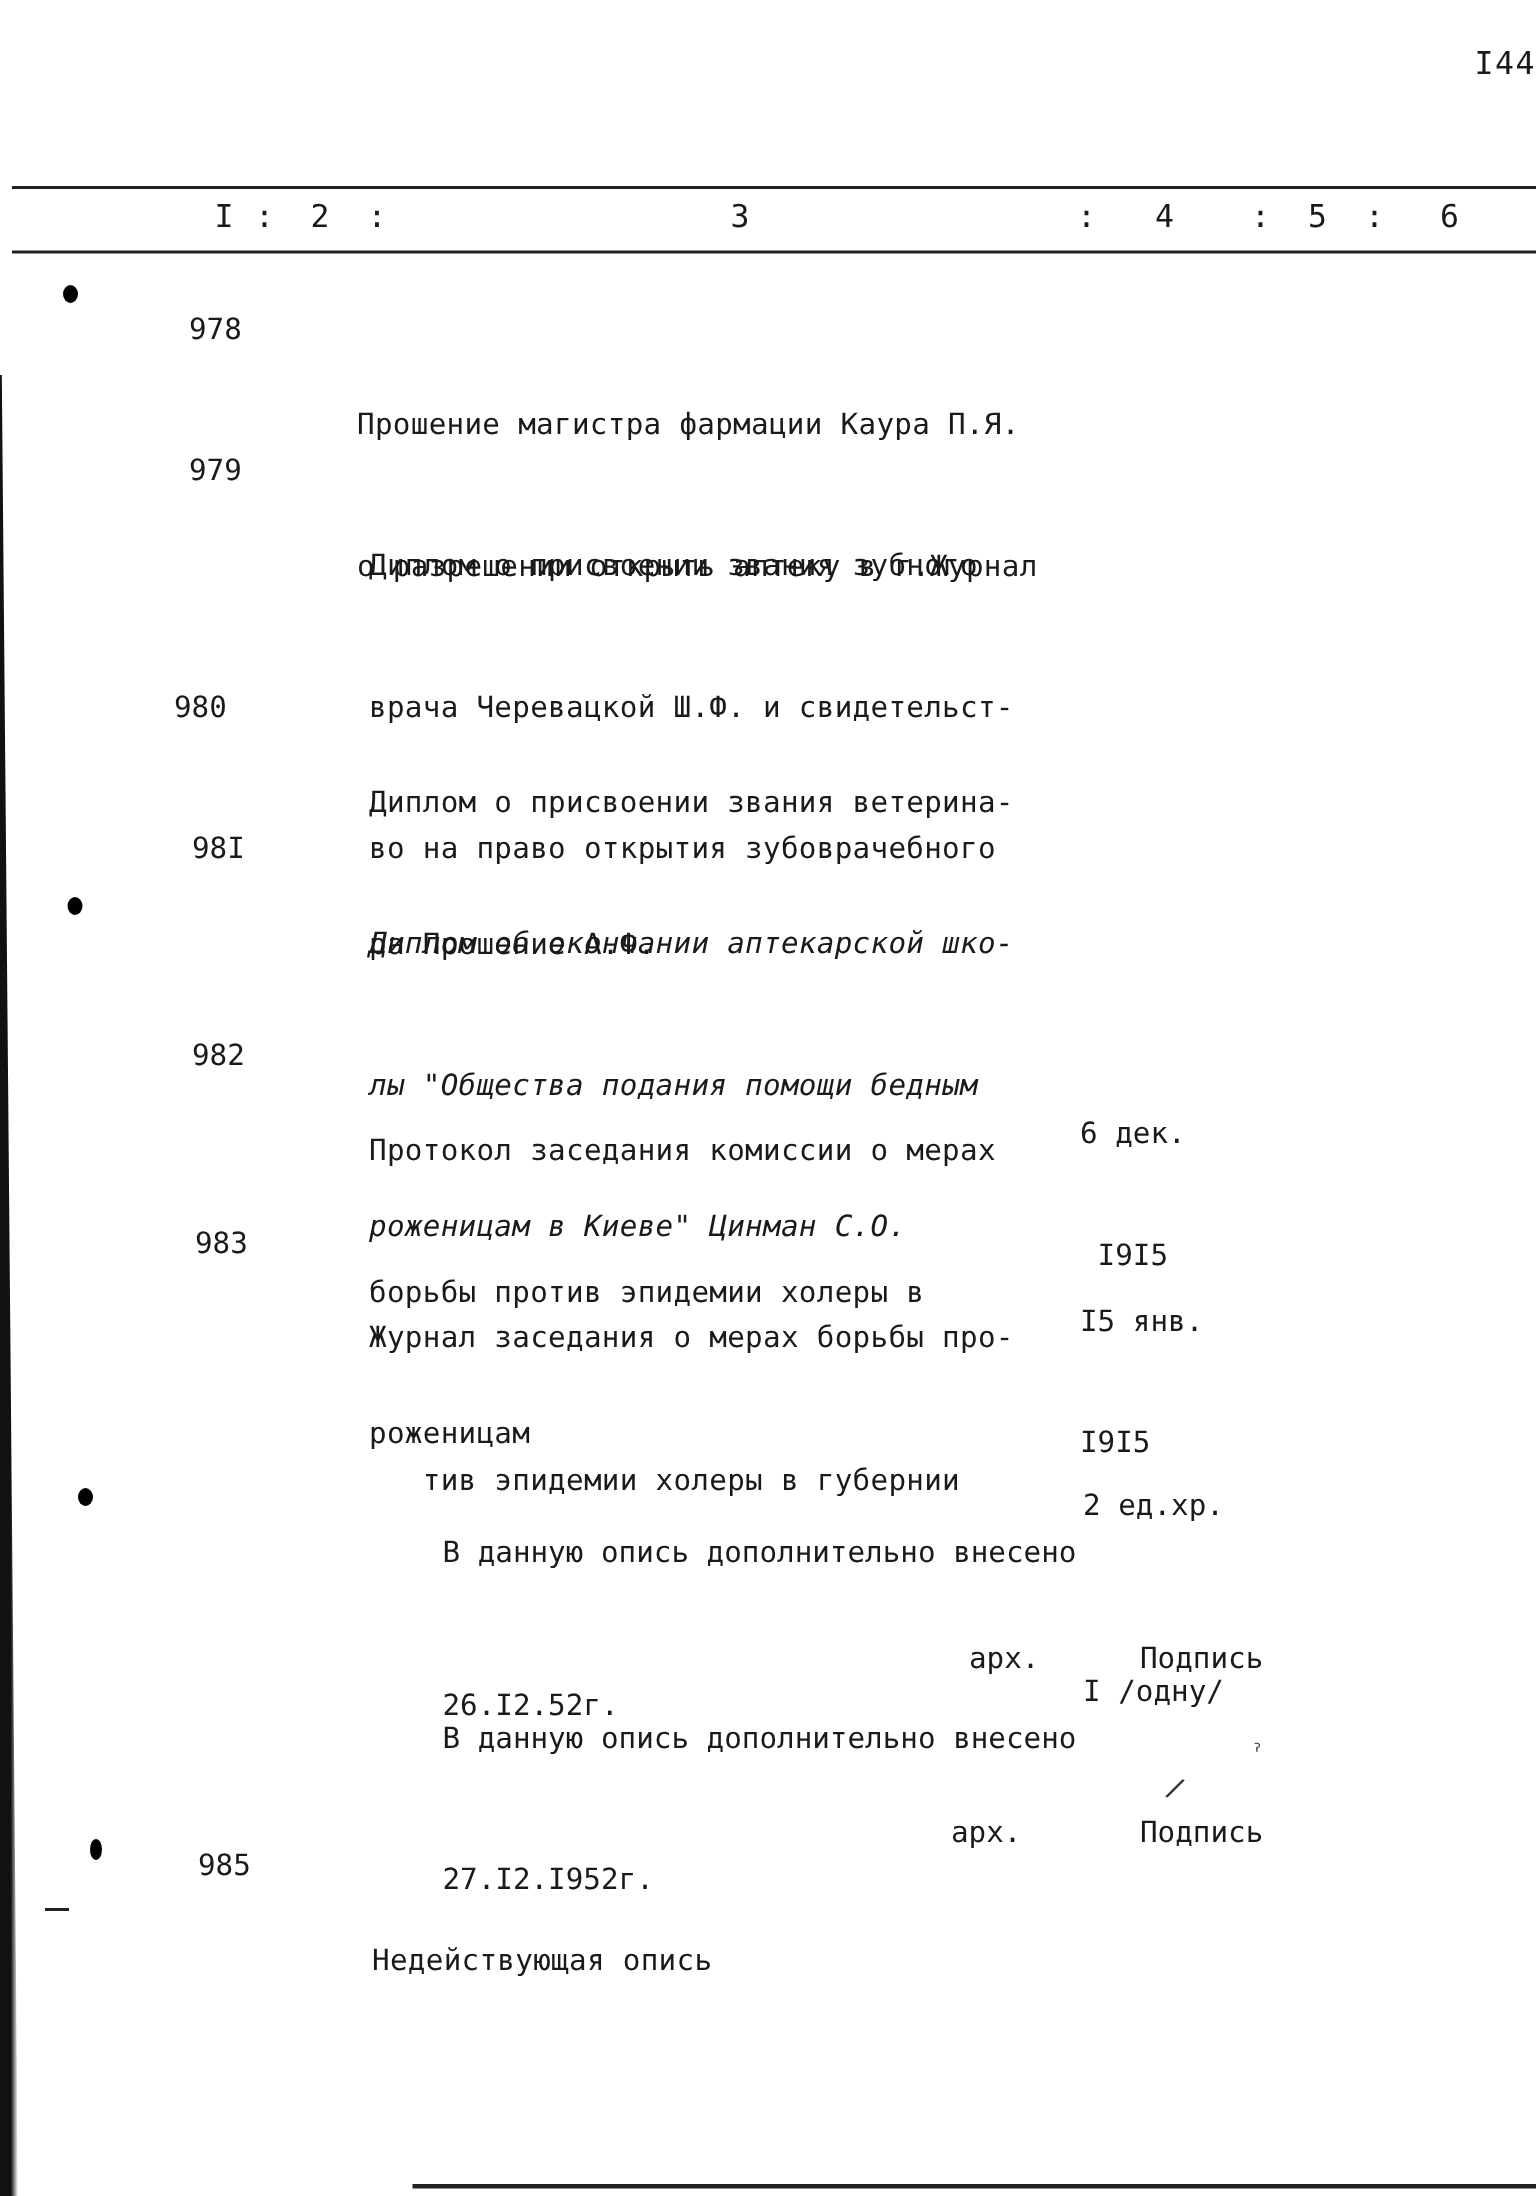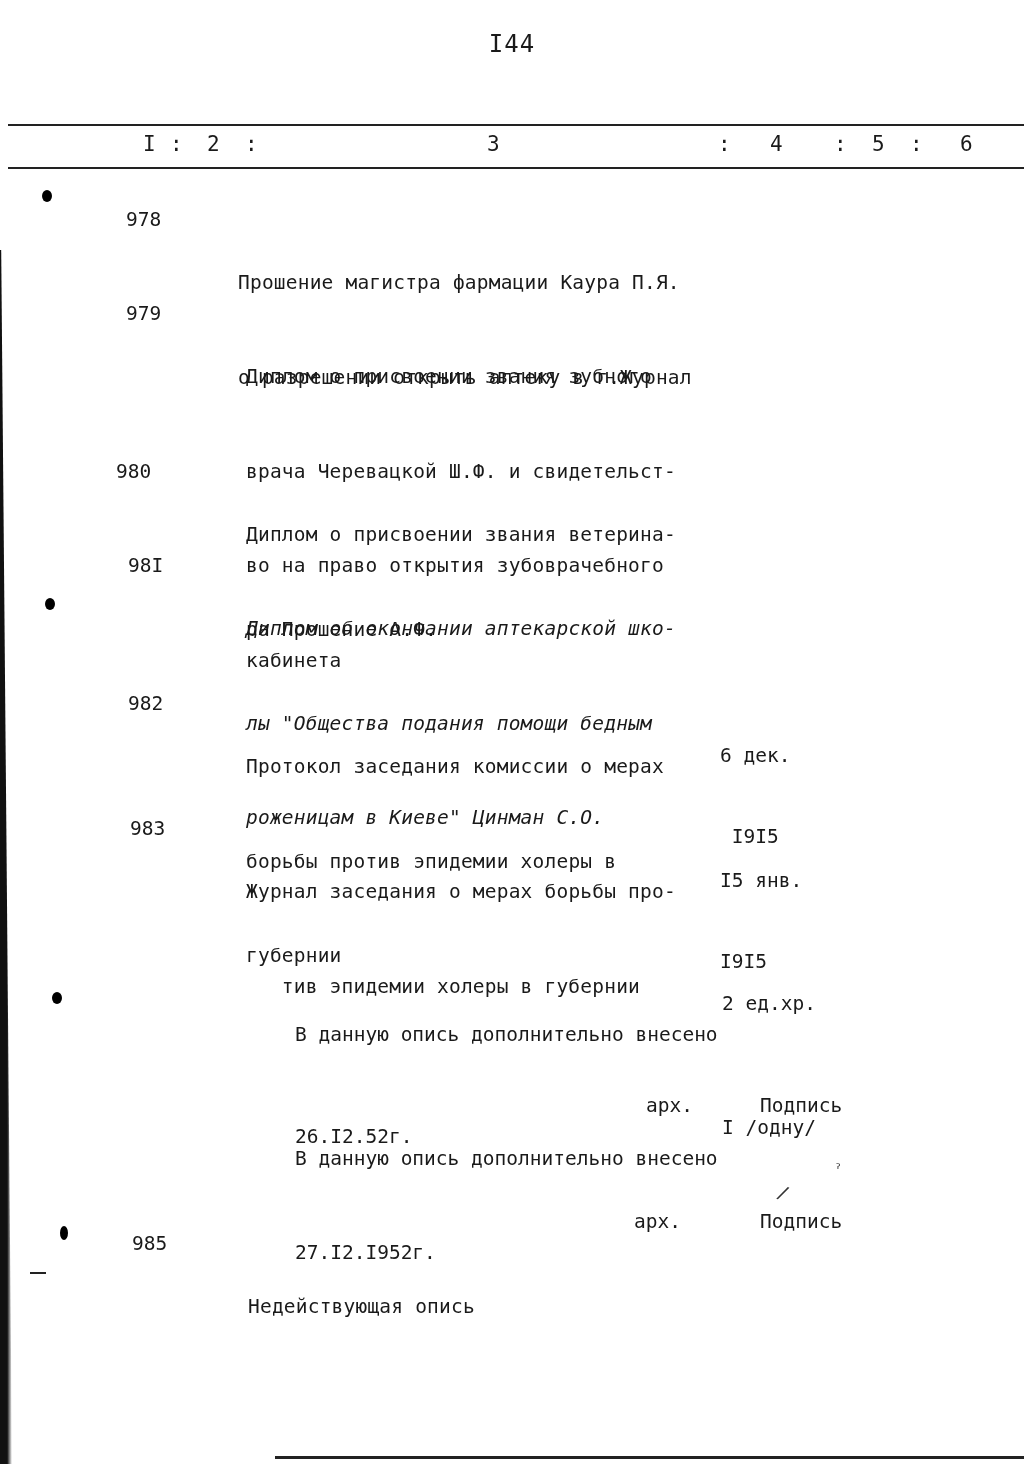--- a/index.html
+++ b/index.html
@@ -7,22 +7,22 @@
     width: 1024px; height: 1464px; position: relative; overflow: hidden;
     background: #ffffff; color: #1a1a1a;
     font-family: "DejaVu Sans Mono", "Liberation Mono", monospace;
   }
   .scan-edge {
     position: absolute; left: 0; top: 250px; width: 12px; height: 1214px;
     background: linear-gradient(to right, #111 0%, #111 60%, transparent 100%);
     clip-path: polygon(0 0, 10% 0, 100% 100%, 0 100%);
   }
   .page-number {
-    position: absolute; top: 30px; left: 0; width: 1024px; text-align: center;
-    font-size: 24px; letter-spacing: 1px;
+    position: absolute; top: 30px; left: 0; width: 1024px; text-align: right;
+    font-size: 21px; letter-spacing: 1px;
   }
   .rule { position: absolute; left: 8px; right: 0; height: 2px; background: #222; }
   .rule.top { top: 124px; }
   .rule.bottom { top: 167px; }
   .rule.page-bottom { top: 1456px; left: 275px; height: 3px; }
   .header-row {
     position: absolute; top: 132px; left: 0; width: 1024px; height: 26px; font-size: 21px;
   }
   .header-row span { position: absolute; top: 0; }
   .entry { position: absolute; font-size: 19.5px; line-height: 31.5px; }
@@ -66,21 +66,20 @@
     <div>о разрешении открыть аптеку в г.Журнал</div>
   </div>
 </div>
 
 <div class="entry" style="left:126px; top:298px;">
   <span class="num">979</span>
   <div class="desc" style="left:120px;">
     <div>Диплом о присвоении звания зубного</div>
     <div>врача Черевацкой Ш.Ф. и свидетельст-</div>
     <div>во на право открытия зубоврачебного</div>
-    <div>кабинета</div>
   </div>
 </div>
 
 <div class="entry" style="left:116px; top:456px;">
   <span class="num">980</span>
   <div class="desc" style="left:130px;">
     <div>Диплом о присвоении звания ветерина-</div>
     <div>ра Прошение А.Ф.</div>
   </div>
 </div>
@@ -92,21 +91,21 @@
     <div>лы "Общества подания помощи бедным</div>
     <div>роженицам в Киеве" Цинман С.О.</div>
   </div>
 </div>
 
 <div class="entry" style="left:128px; top:688px;">
   <span class="num">982</span>
   <div class="desc" style="left:118px;">
     <div>Протокол заседания комиссии о мерах</div>
     <div>борьбы против эпидемии холеры в</div>
-    <div>губернии</div>
+    <div>роженицам</div>
   </div>
   <div class="date" style="left:592px; line-height:27px;text-align:center;">
     <div>6 дек.</div>
     <div>I9I5</div>
   </div>
 </div>
 
 <div class="entry" style="left:130px; top:813px;">
   <span class="num">983</span>
   <div class="desc" style="left:116px;text-align:center;">

